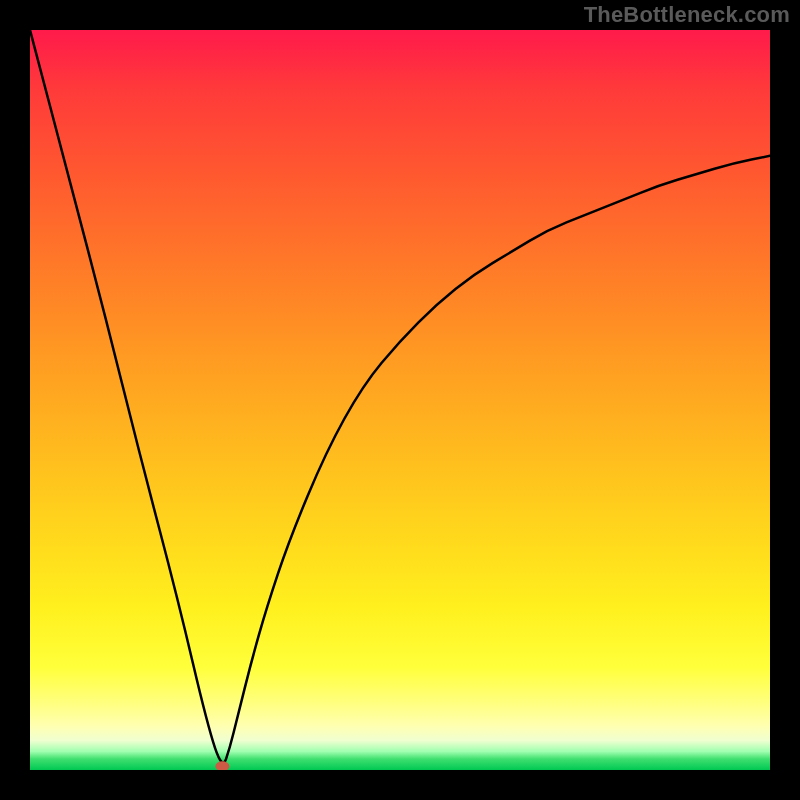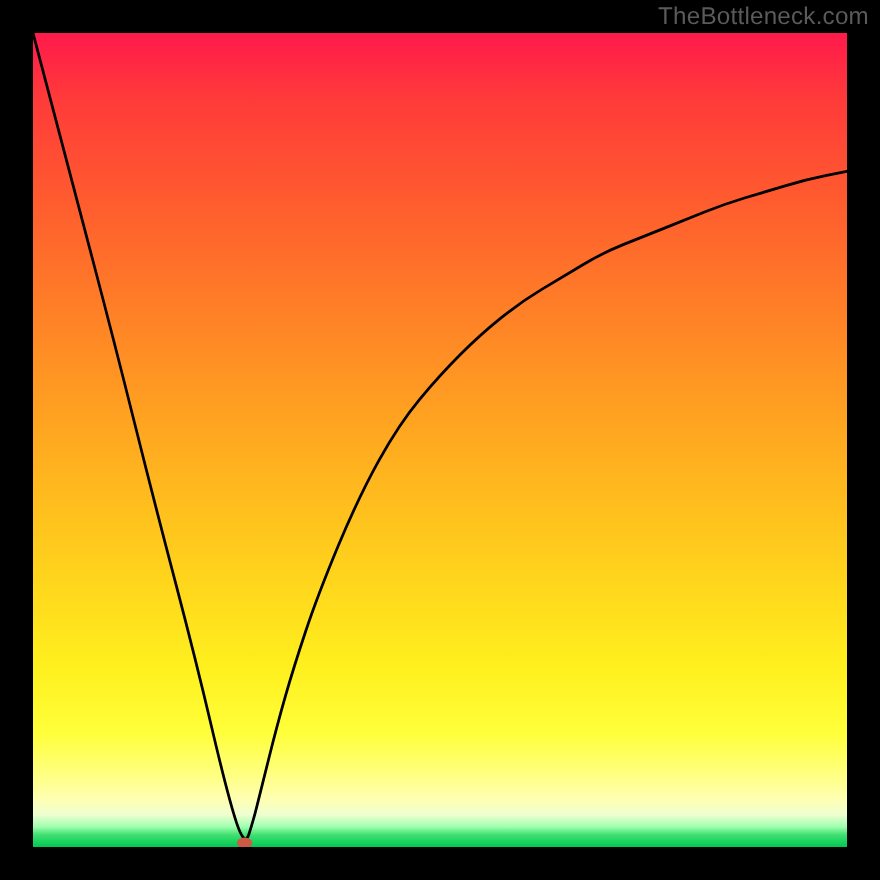--- a/index.html
+++ b/index.html
@@ -48,21 +48,21 @@
     top: 0;
     width: 740px;
     height: 740px;
   }
   .watermark {
     position: absolute;
     top: 2px;
     right: 10px;
     color: #5a5a5a;
     font-size: 22px;
-    font-weight: 400;
+    font-weight: 700;
     letter-spacing: 0.2px;
     user-select: none;
   }
 </style>
 </head>
 <body>
 
 <div class="frame">
 
   <div class="plot-area">

